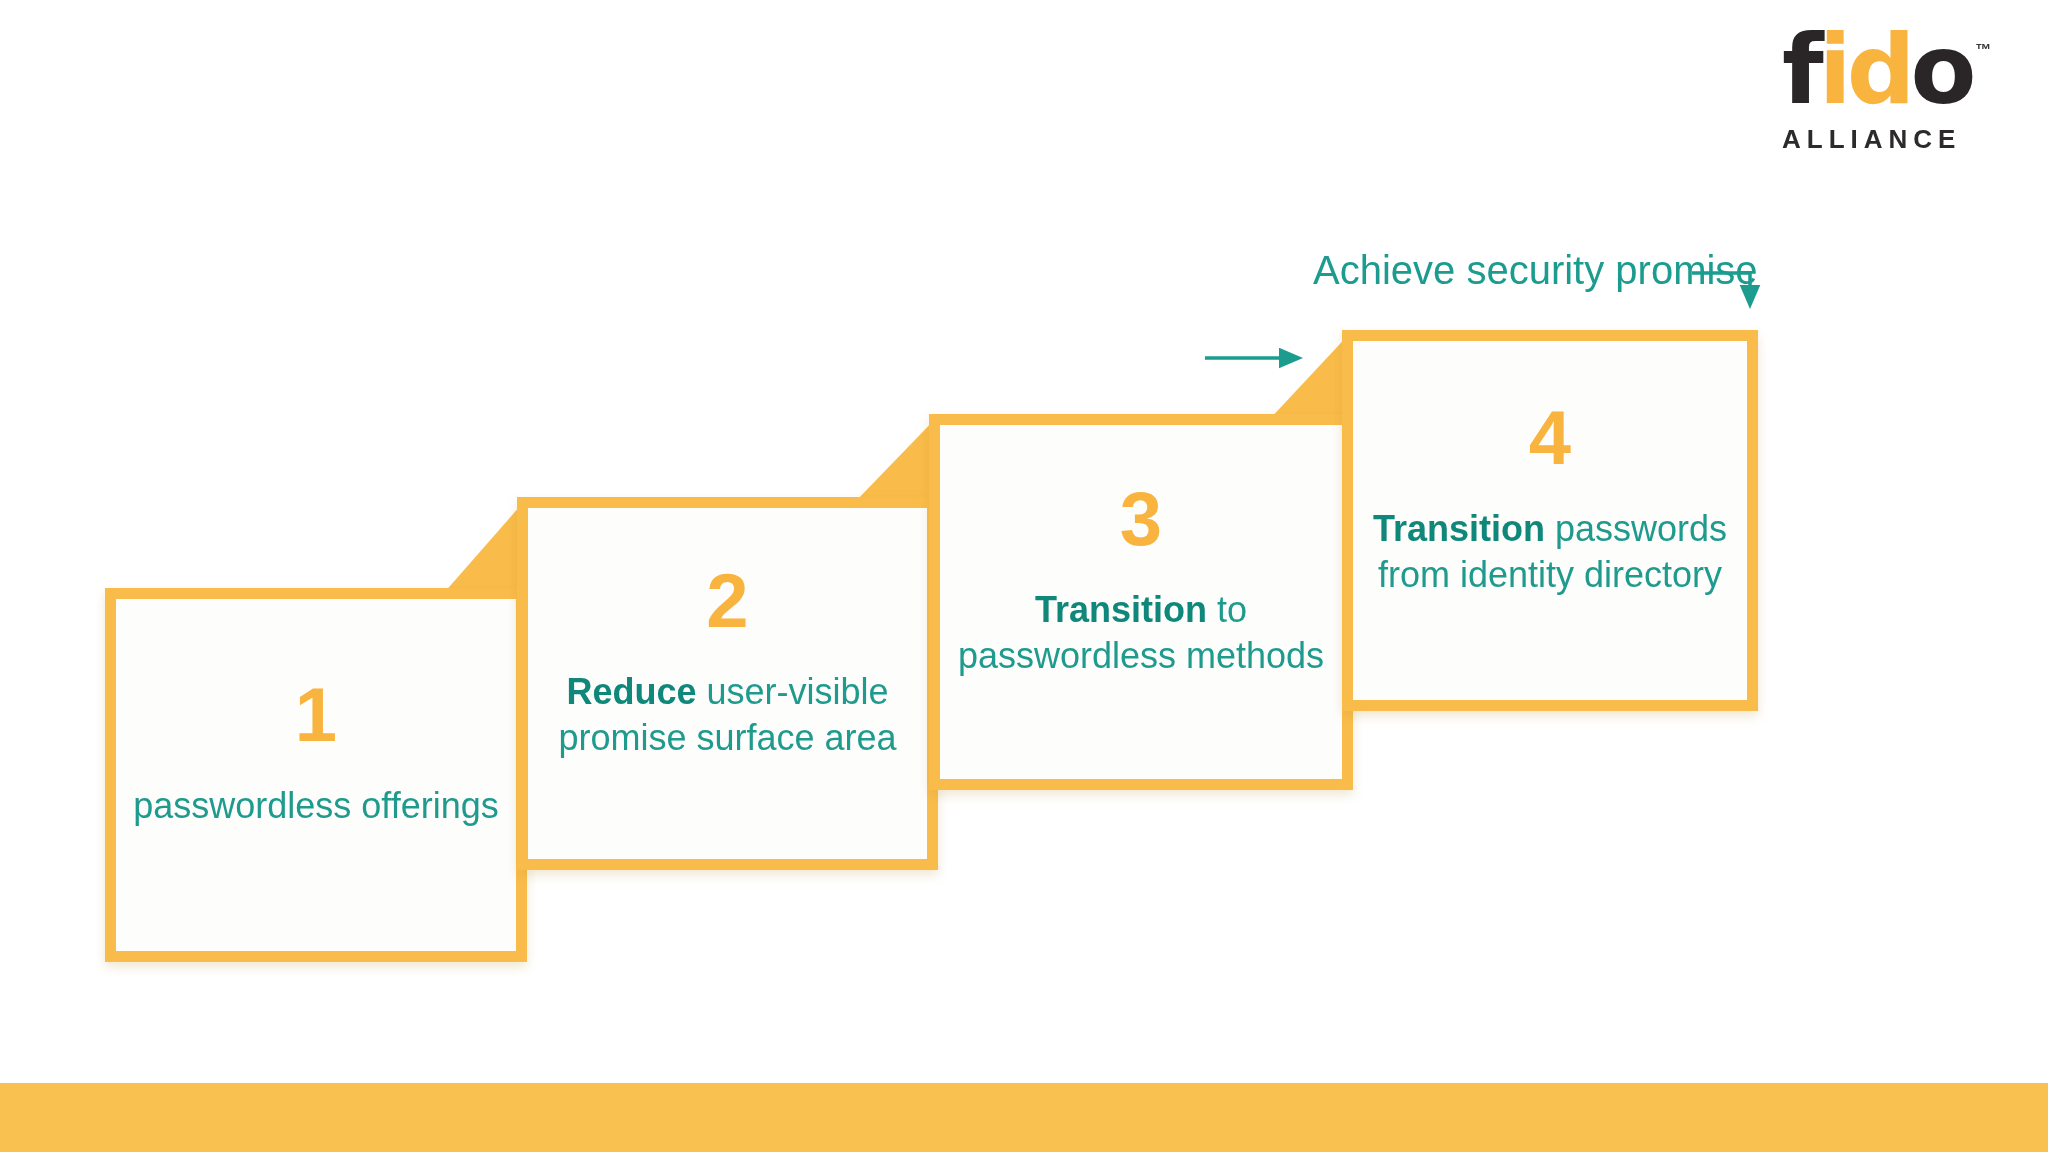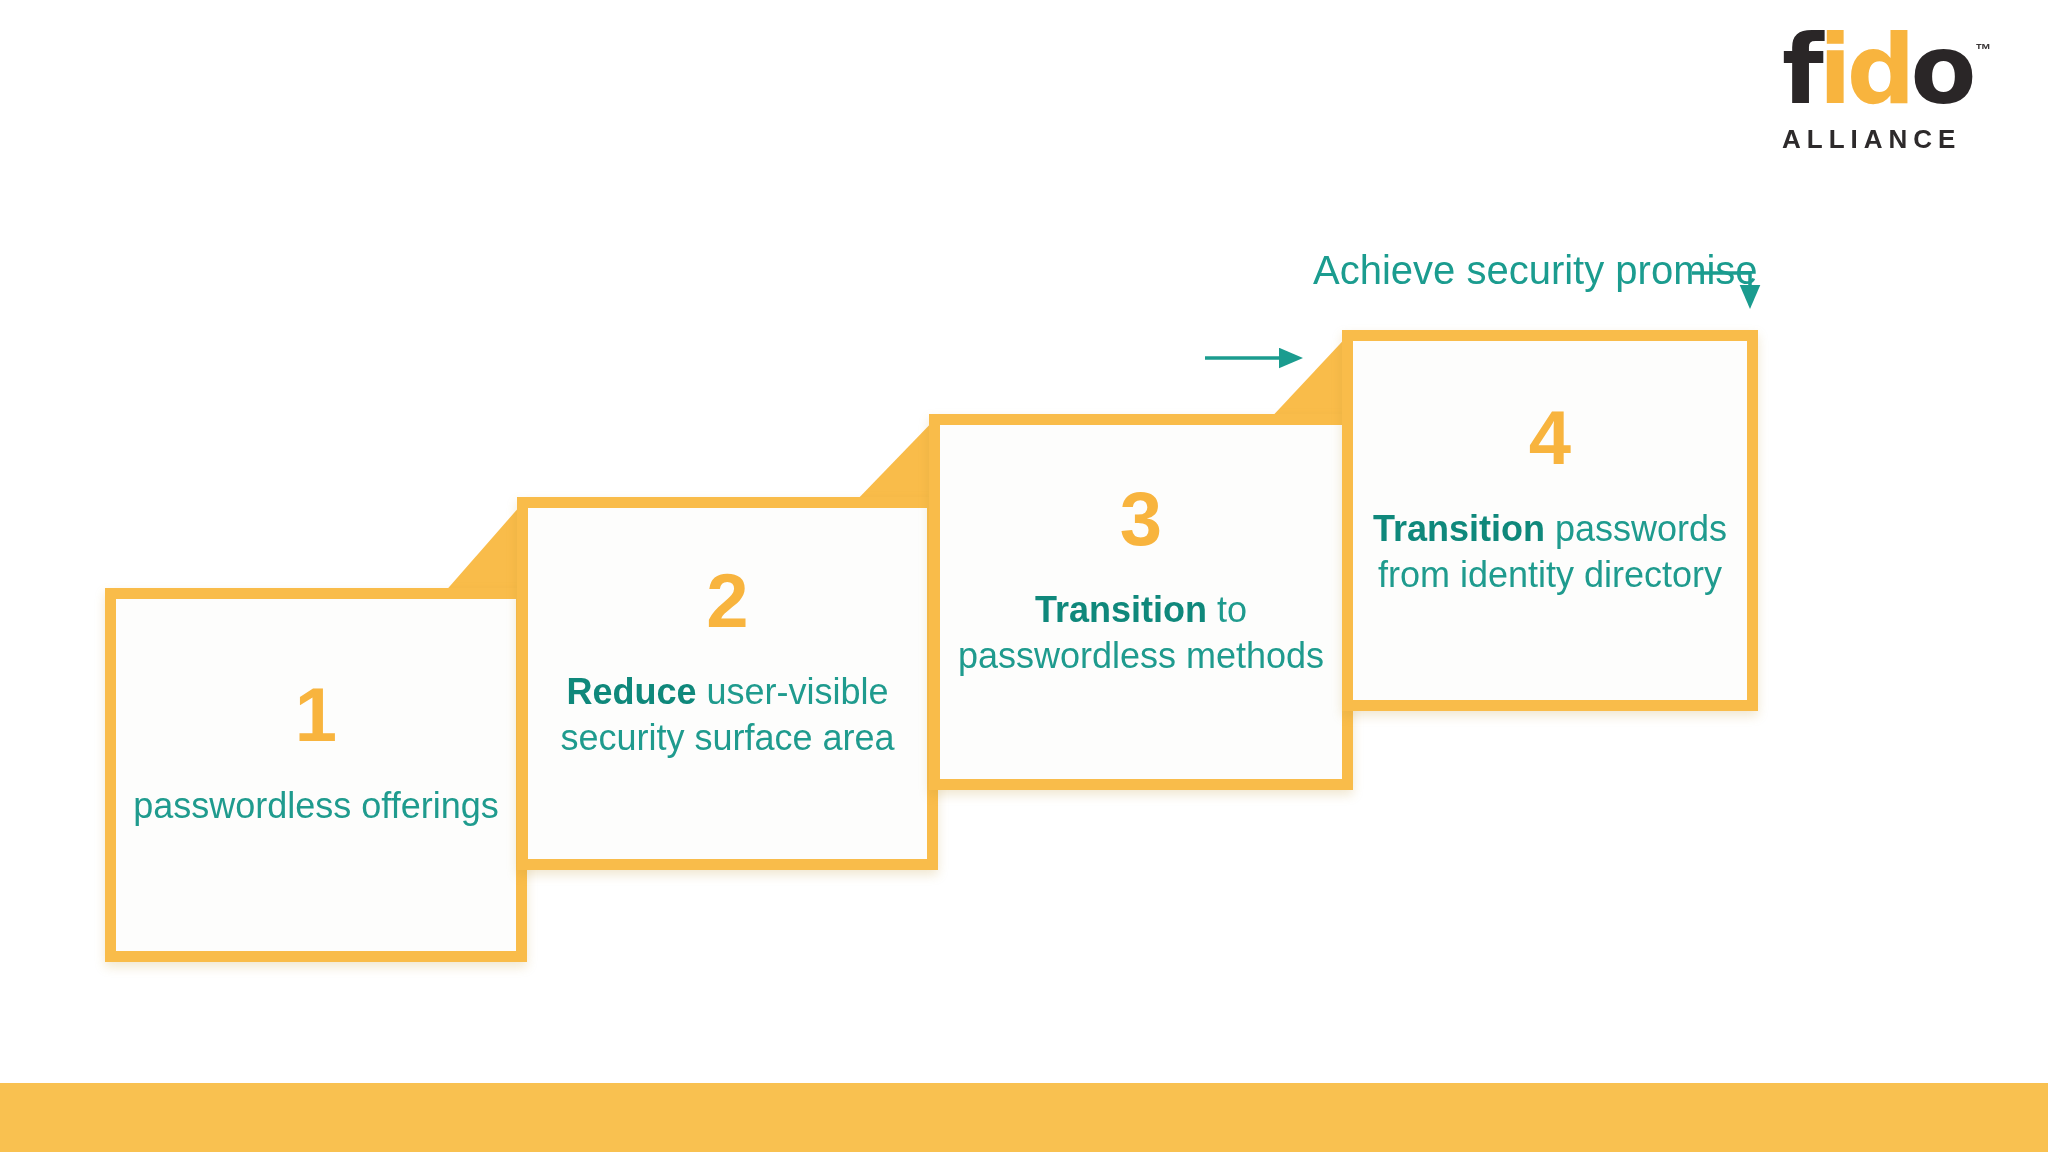--- a/index.html
+++ b/index.html
@@ -90,21 +90,21 @@
         <div class="desc-line">passwordless offerings</div>
       </div>
     </div>
   </div>
 
   <div class="step-box" id="box2">
     <div class="box-inner">
       <div class="step-number">2</div>
       <div class="step-desc">
         <div class="desc-line"><span class="bold">Reduce</span><span> user-visible</span></div>
-        <div class="desc-line">security surface area</div>
+        <div class="desc-line">promise surface area</div>
       </div>
     </div>
   </div>
 
   <div class="step-box" id="box3">
     <div class="box-inner">
       <div class="step-number">3</div>
       <div class="step-desc">
         <div class="desc-line"><span class="bold">Transition</span><span> to</span></div>
         <div class="desc-line">passwordless methods</div>

